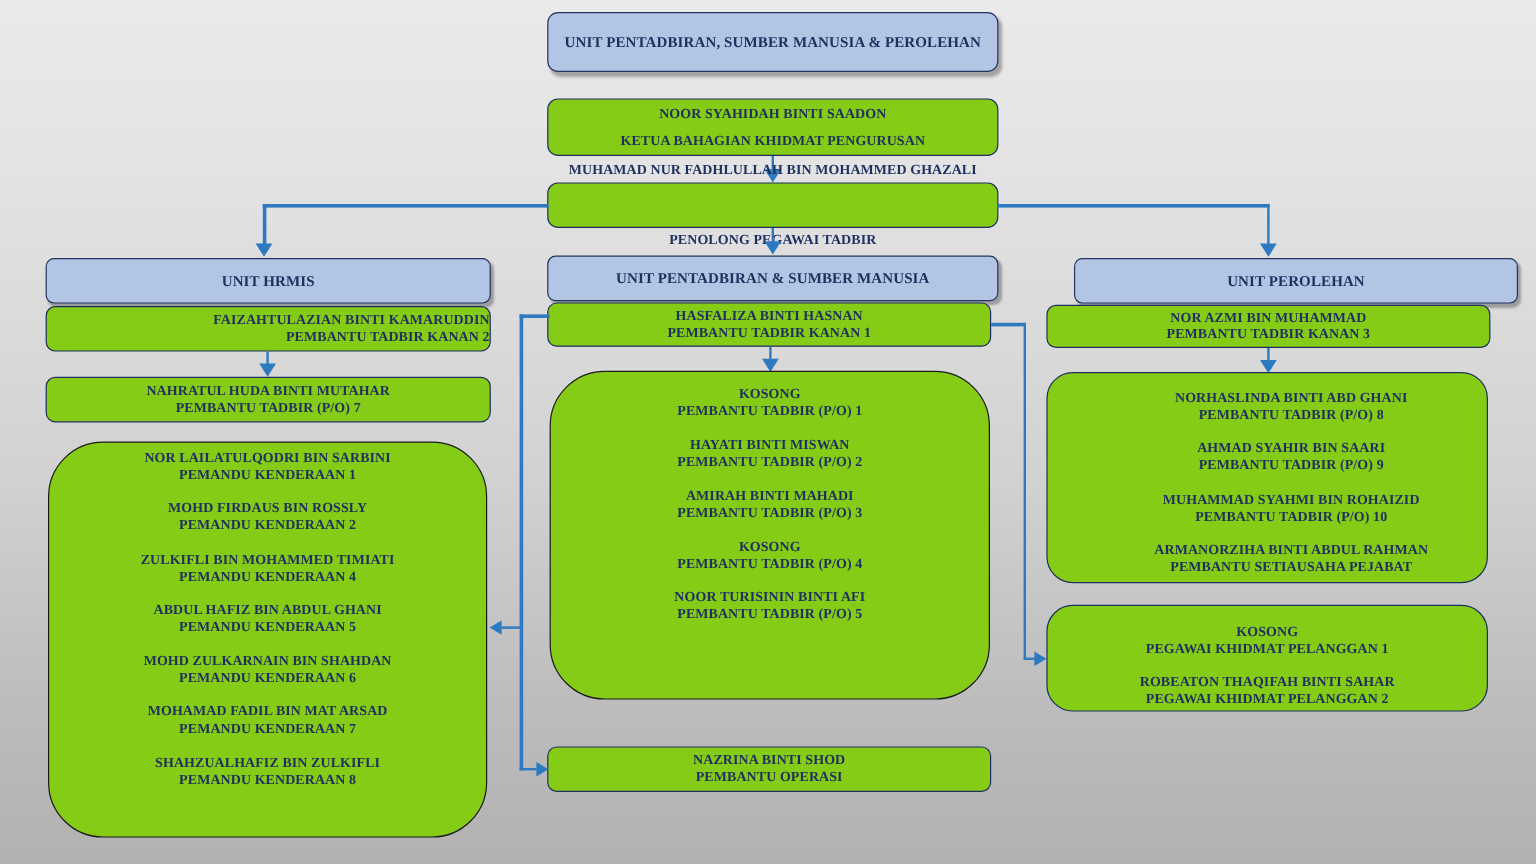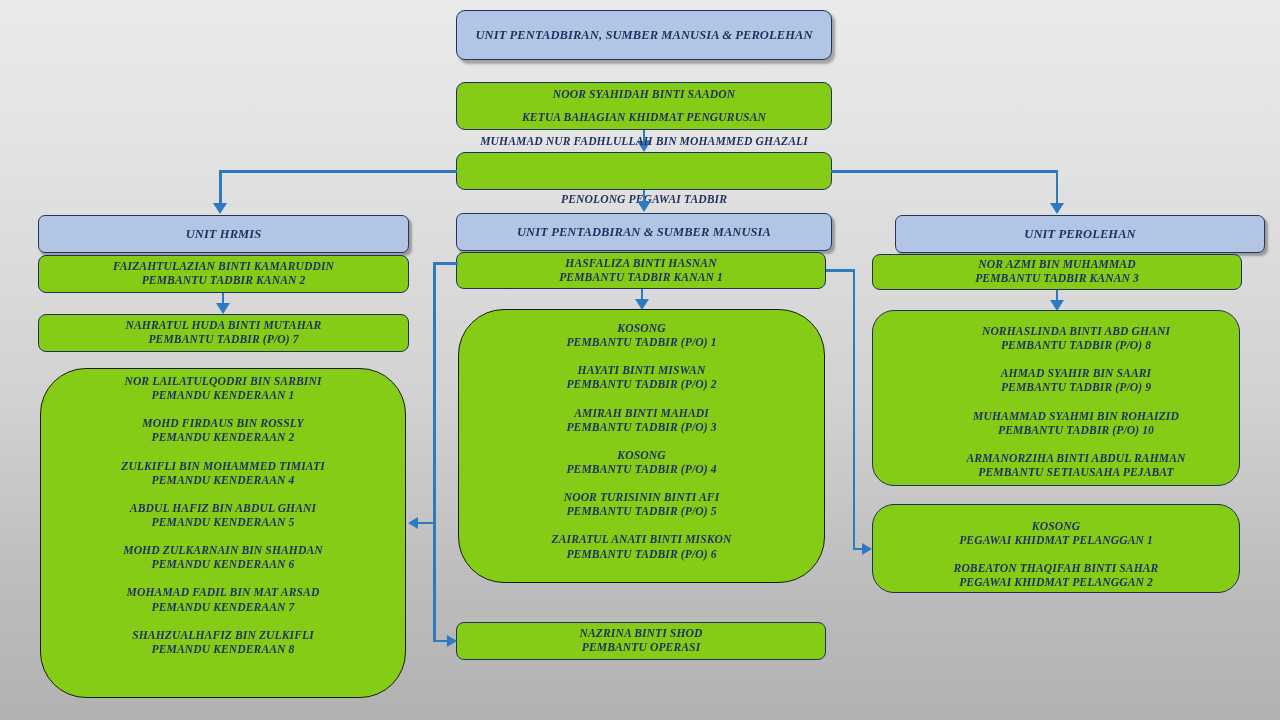--- a/index.html
+++ b/index.html
@@ -11,21 +11,20 @@
     width: 1280px;
     height: 720px;
     overflow: hidden;
     font-family: "Liberation Serif", "DejaVu Serif", serif;
     background: linear-gradient(to bottom, #eaeaea 0%, #e4e4e4 18%, #d2d2d2 55%, #bcbcbc 82%, #b2b2b2 100%);
   }
   #stage {
     position: relative;
     width: 1280px;
     height: 593px;
-    font-style: italic;
   }
 
   
   .node {
     position: absolute;
     box-sizing: border-box;
     display: flex;
     flex-direction: column;
     align-items: center;
     justify-content: center;
@@ -145,21 +144,21 @@
   <div class="arrow down" style="left:637px; top:201px;"></div>
 
   <div class="conn h" style="left:831px; top:170px; width:227px;"></div>
   <div class="conn v" style="left:1055.5px; top:170px; height:34px;"></div>
   <div class="arrow down" style="left:1049.8px; top:203px;"></div>
 
   <div class="node unit-head" style="left:38px; top:215px; width:371px; height:38px;">
     <span class="ln">UNIT HRMIS</span>
   </div>
 
-  <div class="node pbox-sq" style="left:38px; top:255px; width:371px; height:38px;">
+  <div class="node pbox-sq" style="left:38px; top:255px; width:371px; height:38px;align-items:flex-end;">
     <span class="ln">FAIZAHTULAZIAN BINTI KAMARUDDIN</span>
     <span class="ln">PEMBANTU TADBIR KANAN 2</span>
   </div>
 
   <div class="conn v" style="left:221.7px; top:293px; height:11px;"></div>
   <div class="arrow down" style="left:216px; top:303px;"></div>
 
   <div class="node pbox-sq" style="left:38px; top:314px; width:371px; height:38px;">
     <span class="ln">NAHRATUL HUDA BINTI MUTAHAR</span>
     <span class="ln">PEMBANTU TADBIR (P/O) 7</span>
@@ -221,24 +220,20 @@
       <span class="ln">AMIRAH BINTI MAHADI</span>
       <span class="ln">PEMBANTU TADBIR (P/O) 3</span>
     </div>
     <div class="entry">
       <span class="ln">KOSONG</span>
       <span class="ln">PEMBANTU TADBIR (P/O) 4</span>
     </div>
     <div class="entry">
       <span class="ln">NOOR TURISININ BINTI AFI</span>
       <span class="ln">PEMBANTU TADBIR (P/O) 5</span>
-    </div>
-    <div class="entry">
-      <span class="ln">ZAIRATUL ANATI BINTI MISKON</span>
-      <span class="ln">PEMBANTU TADBIR (P/O) 6</span>
     </div>
   </div>
 
   <div class="node pbox-sq" style="left:456px; top:622px; width:370px; height:38px;">
     <span class="ln">NAZRINA BINTI SHOD</span>
     <span class="ln">PEMBANTU OPERASI</span>
   </div>
 
   <div class="conn h" style="left:433px; top:262px; width:25px;"></div>
   <div class="conn v" style="left:433px; top:262px; height:380px;"></div>

